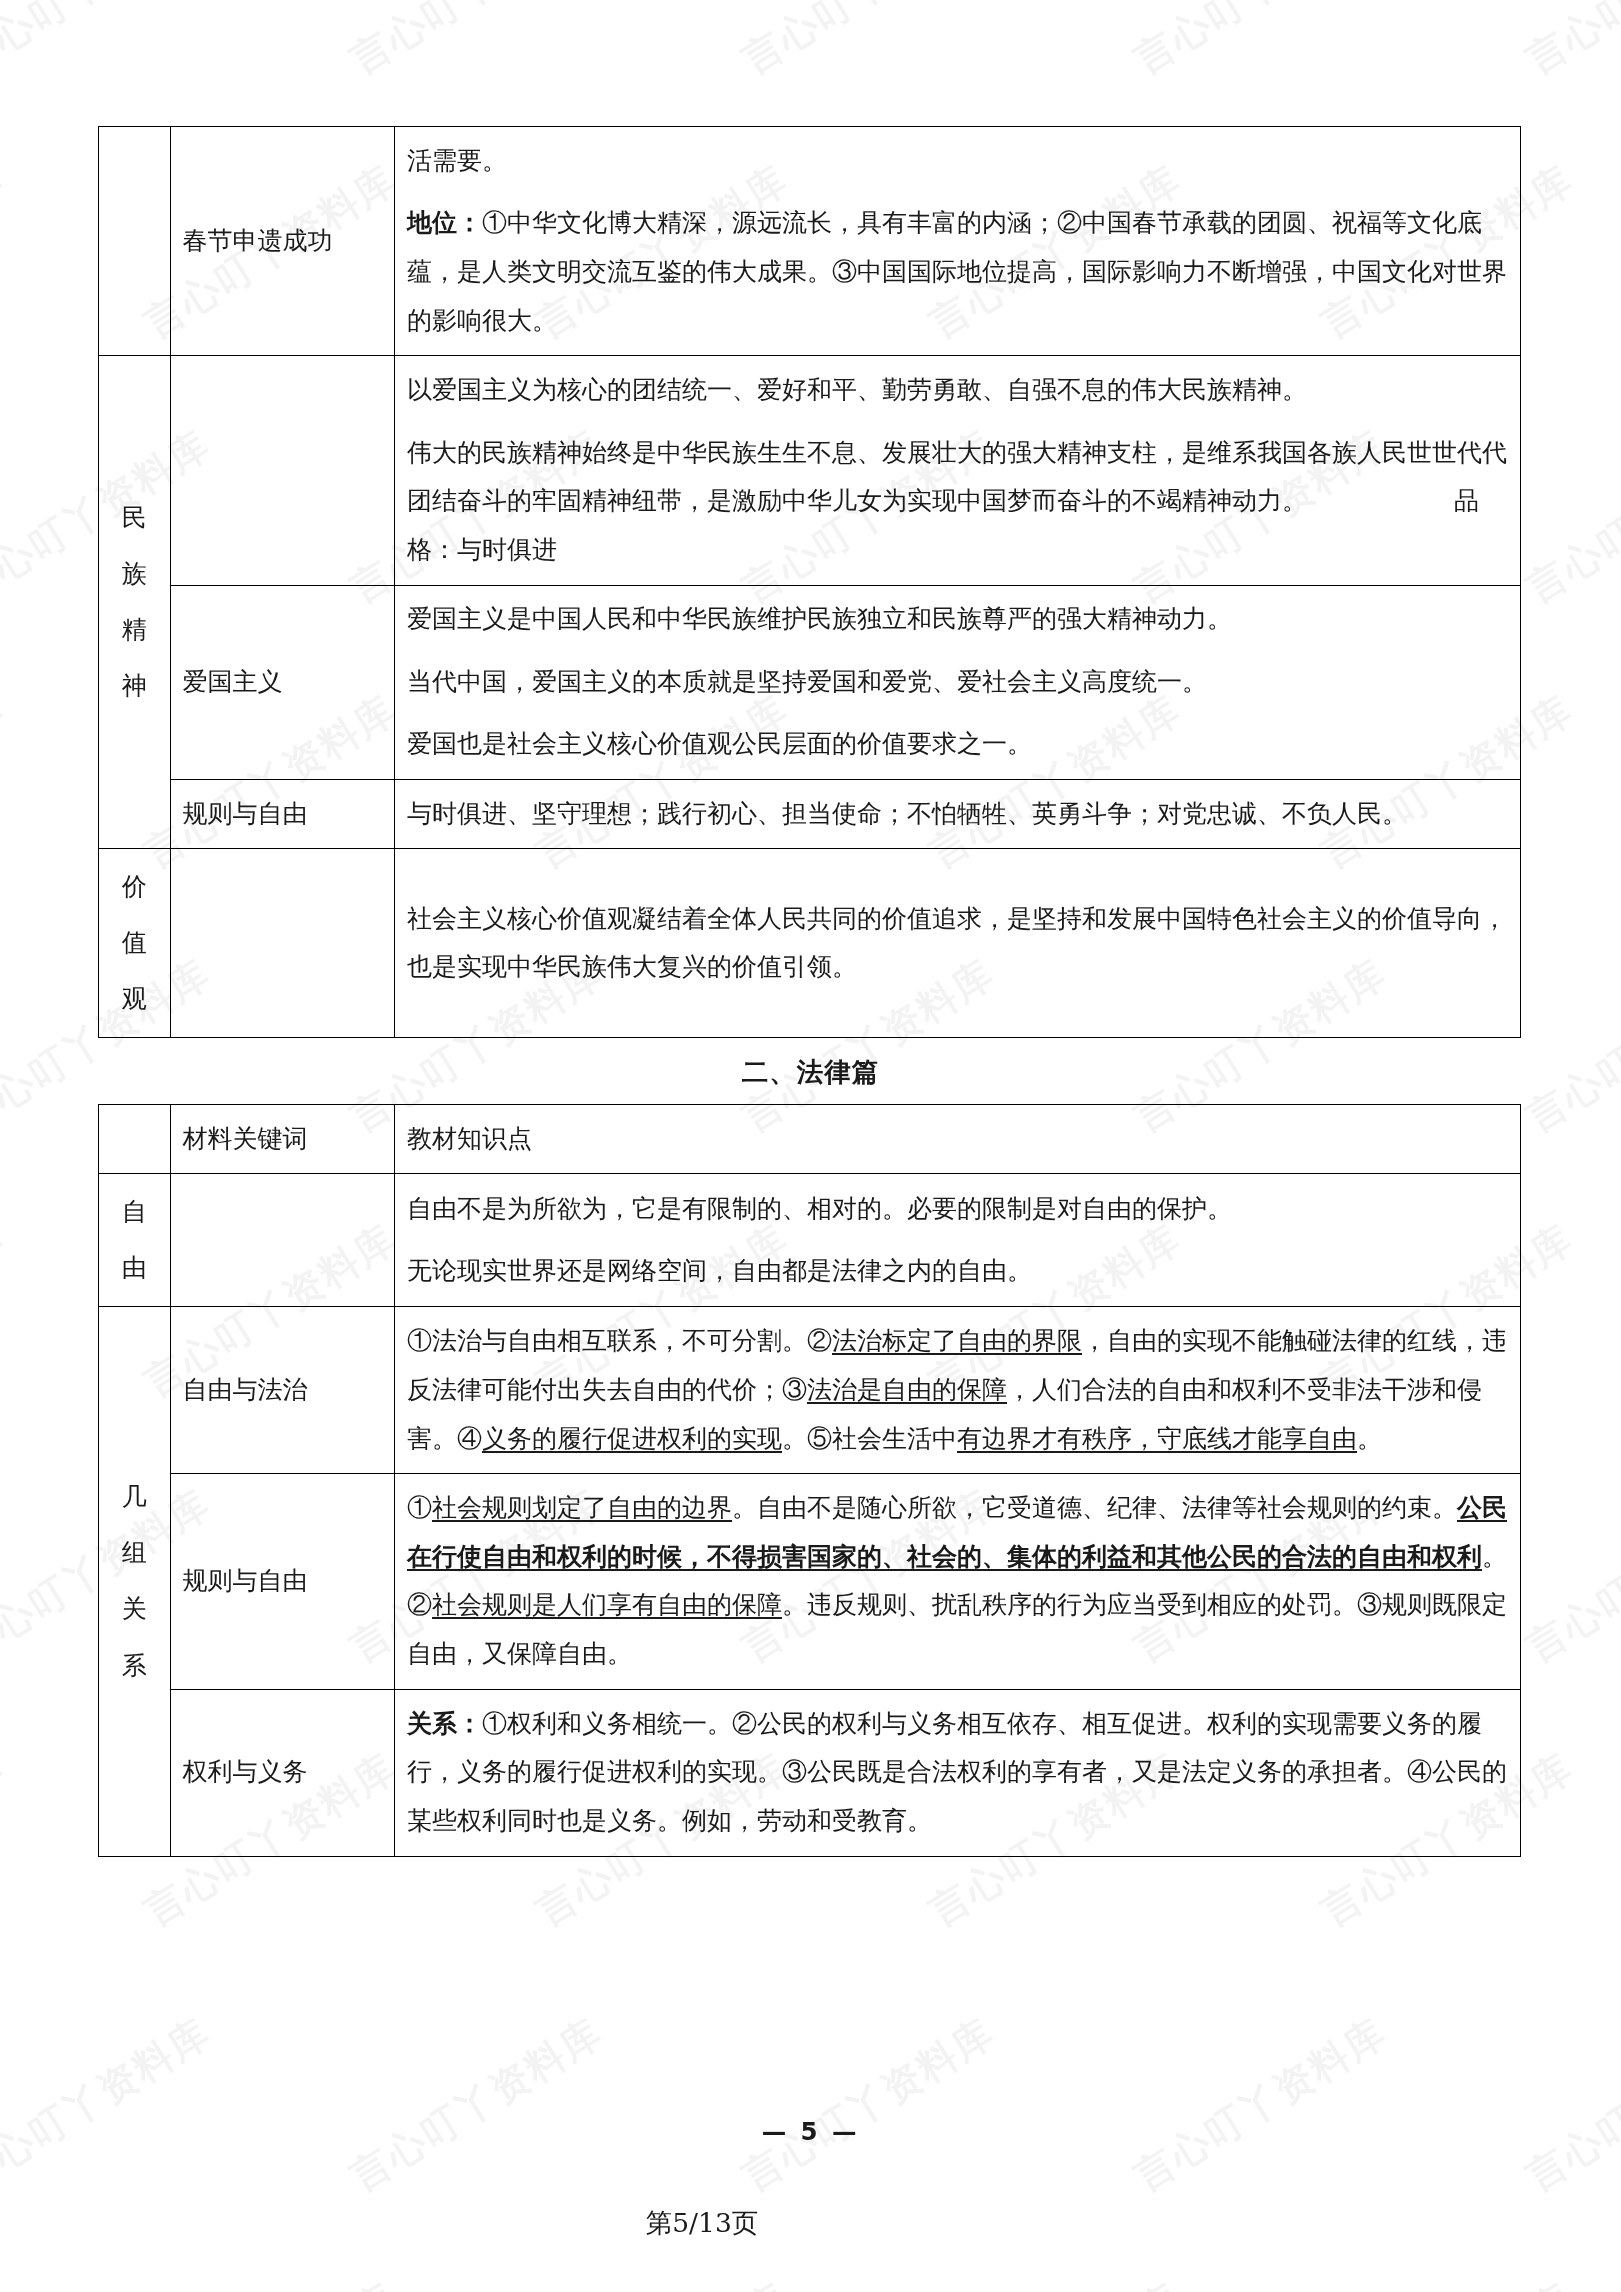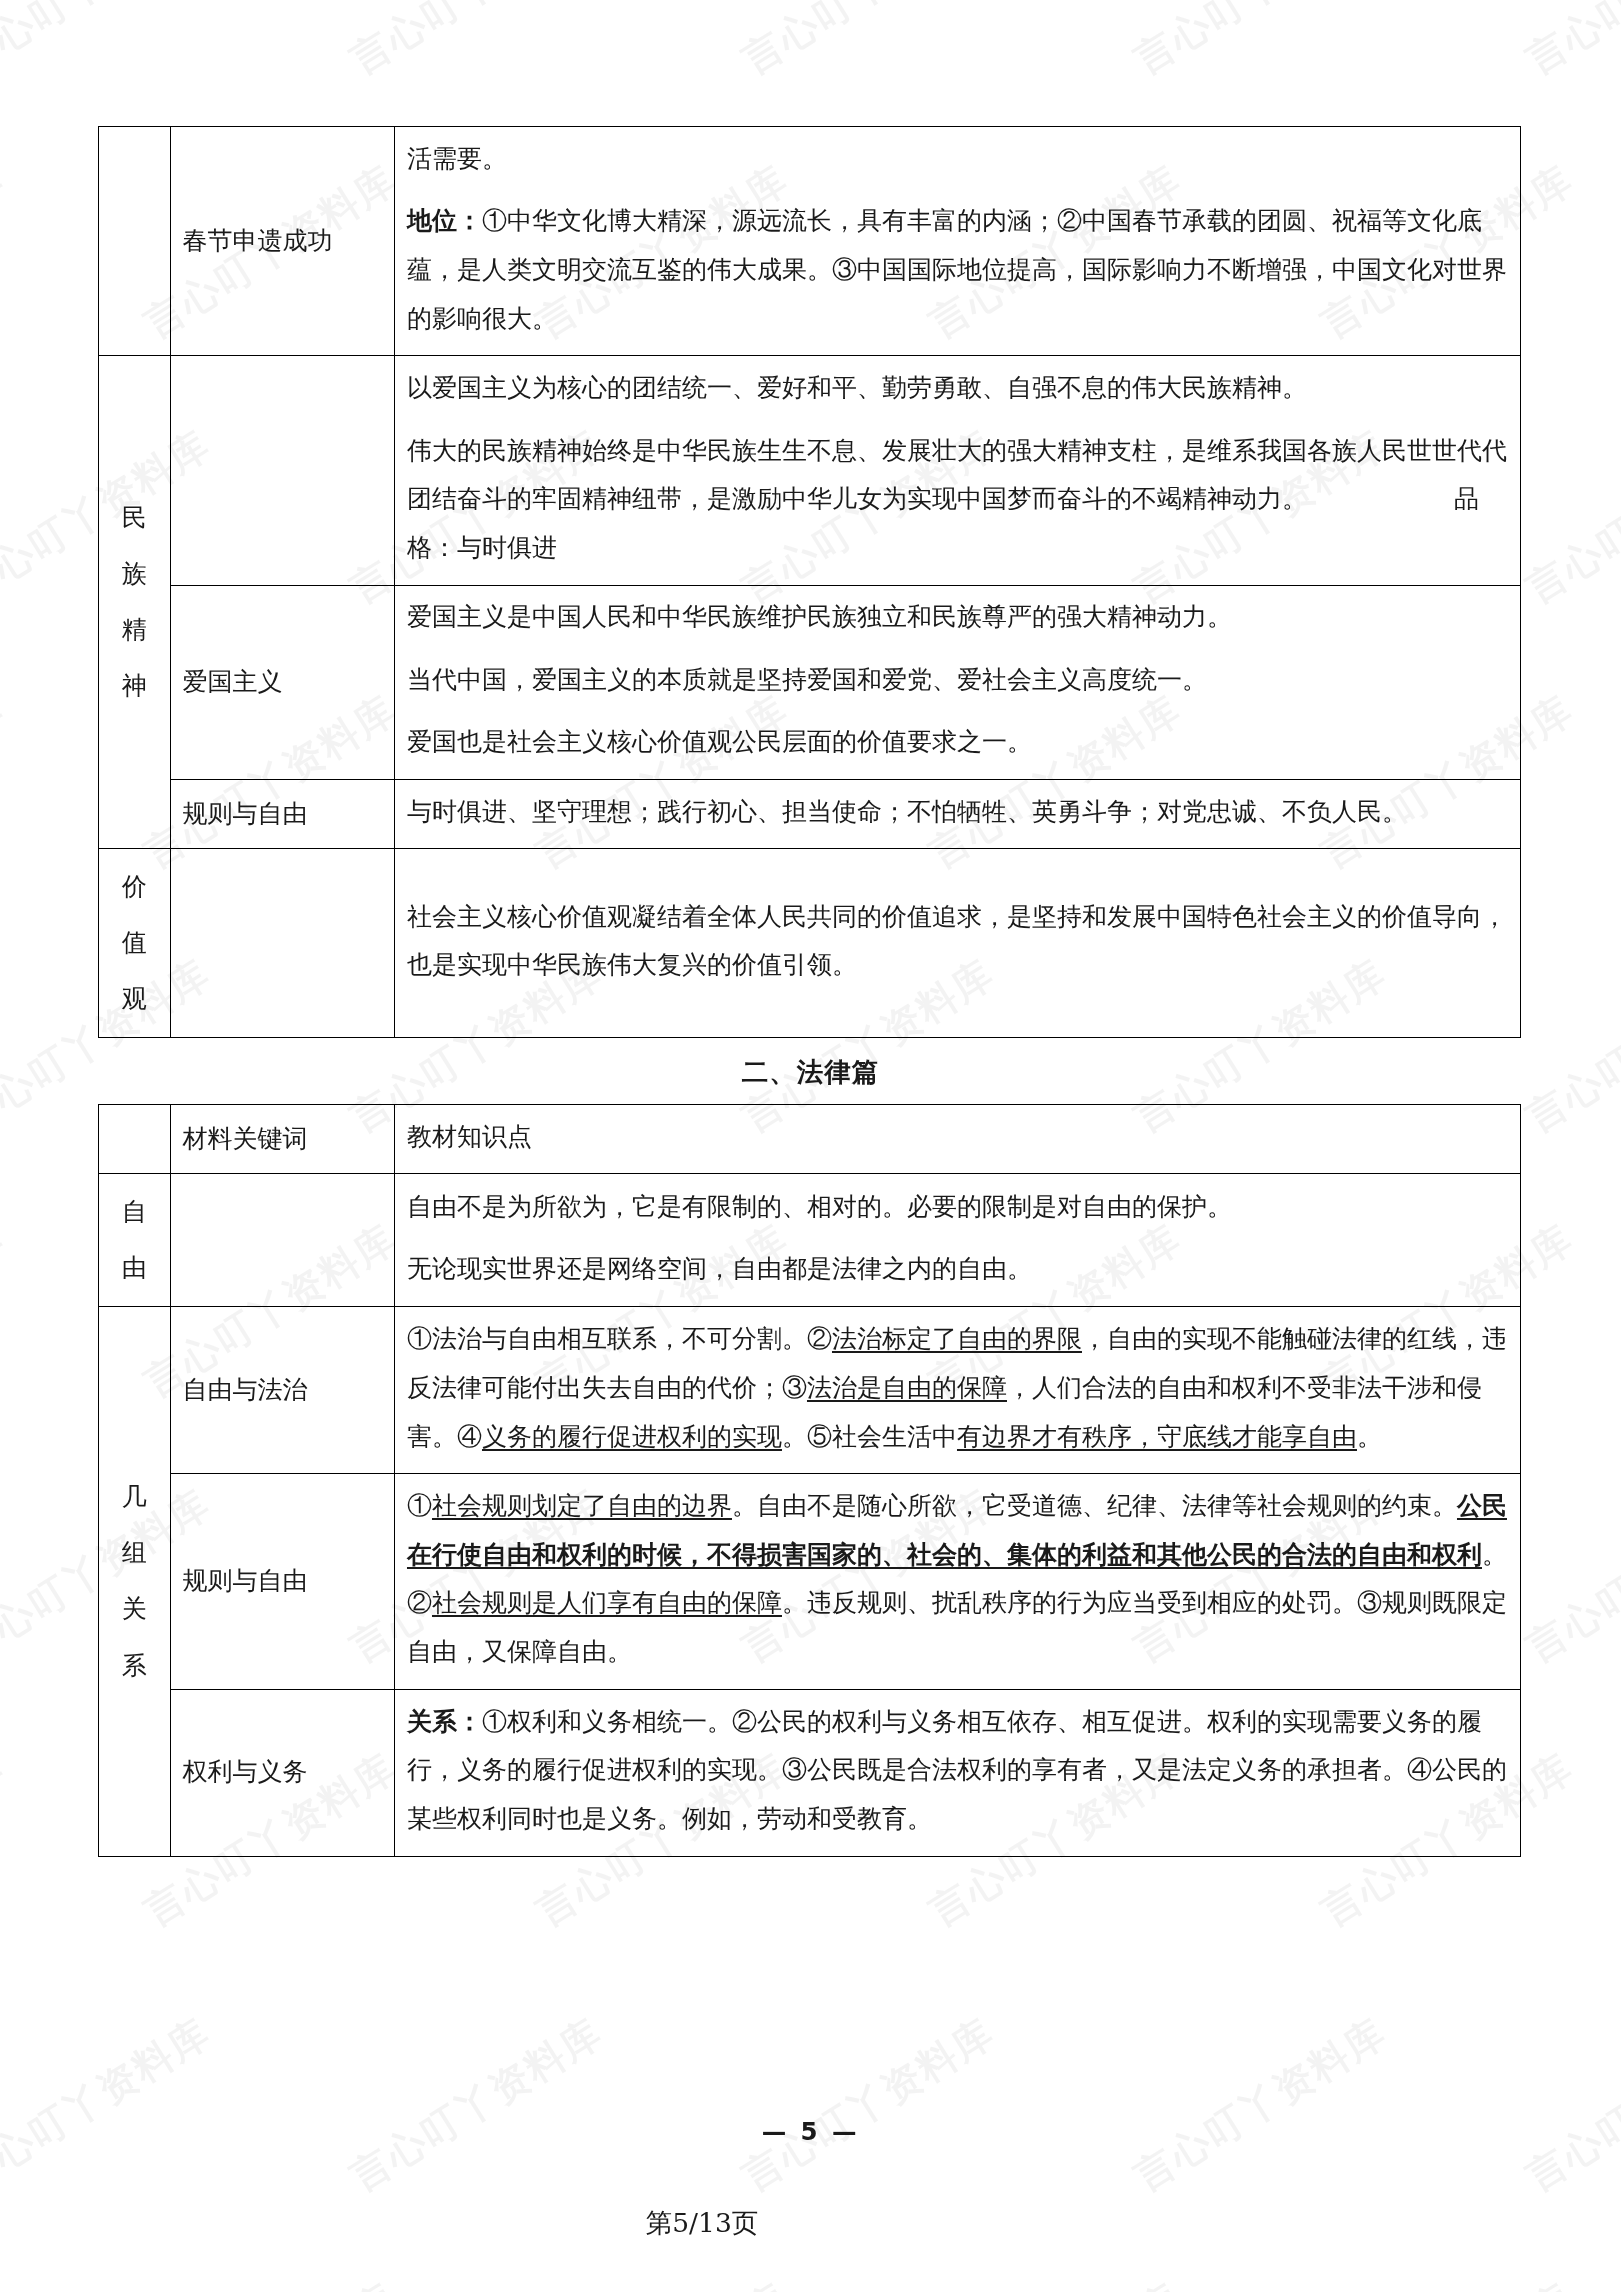--- a/index.html
+++ b/index.html
@@ -85,21 +85,20 @@
 
   .col-key {
     width: 200px;
     text-align: left;
     padding-left: 27.4px;
   }
   .col-body {
     width: auto;
     padding-left: 17.6px;
     padding-right: 13.7px;
-    font-family: Liberation Mono, monospace;
   }
 
   .bold { font-weight: bold; }
   .u { text-decoration: underline; text-underline-offset: 3.9px; }
   .bu { font-weight: bold; text-decoration: underline; text-underline-offset: 3.9px; }
 
   p.line {
     margin: 0 0 13.7px 0;
     text-indent: 0;
   }

